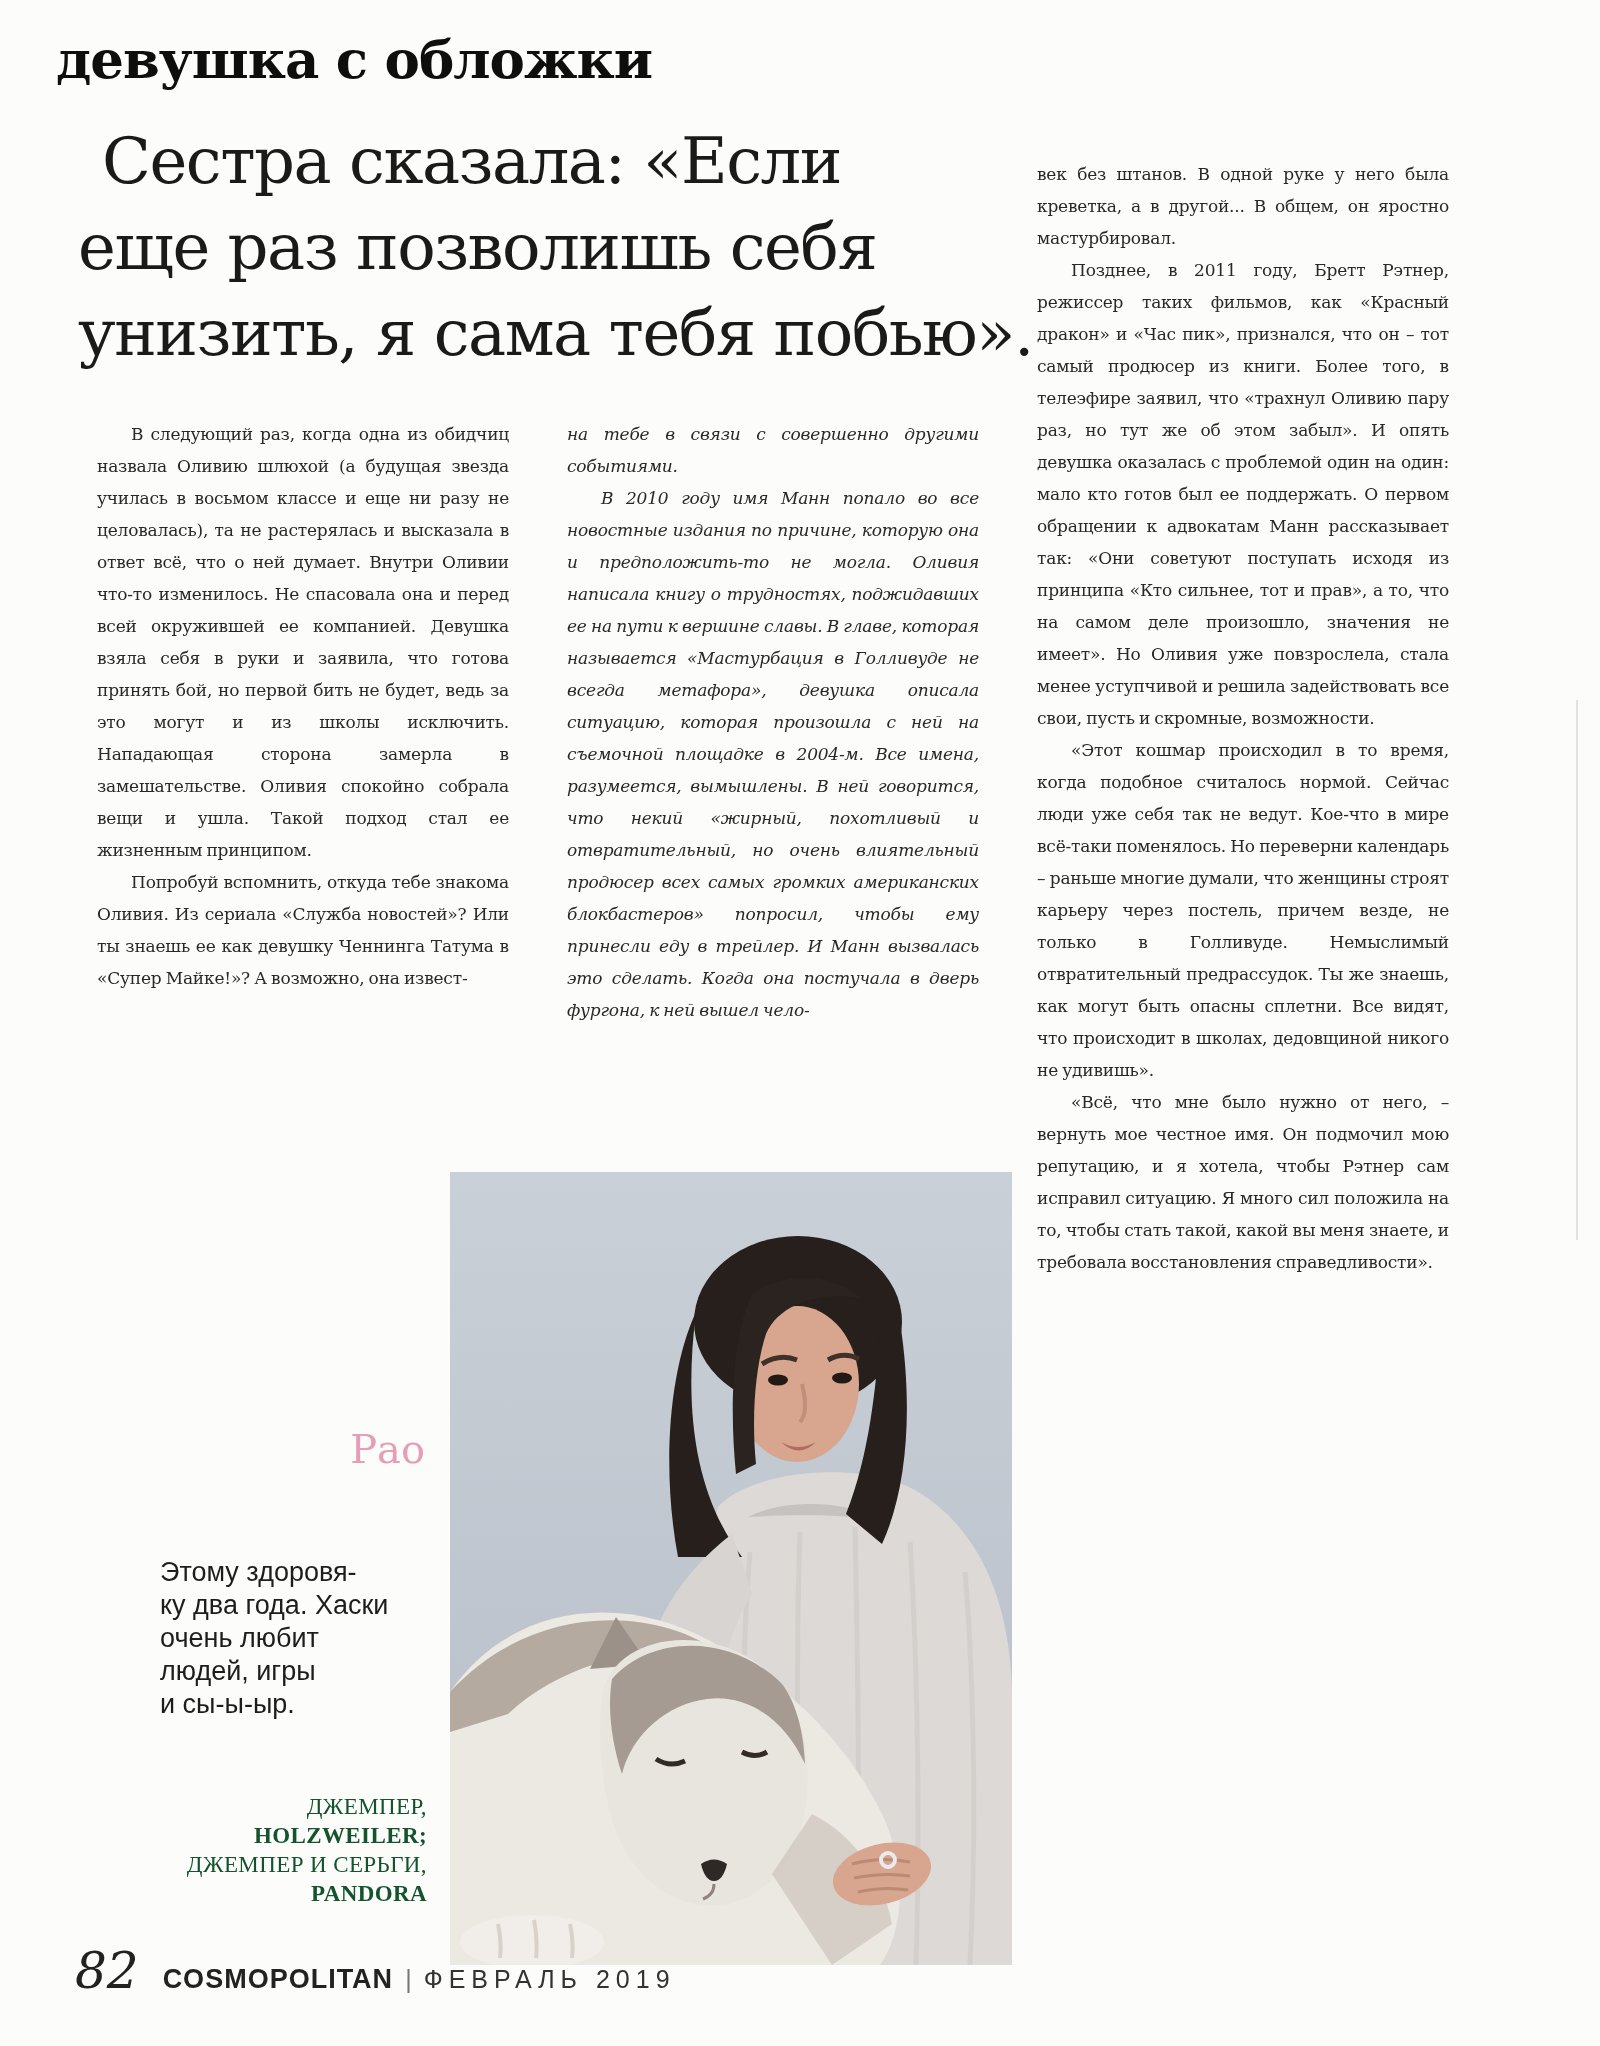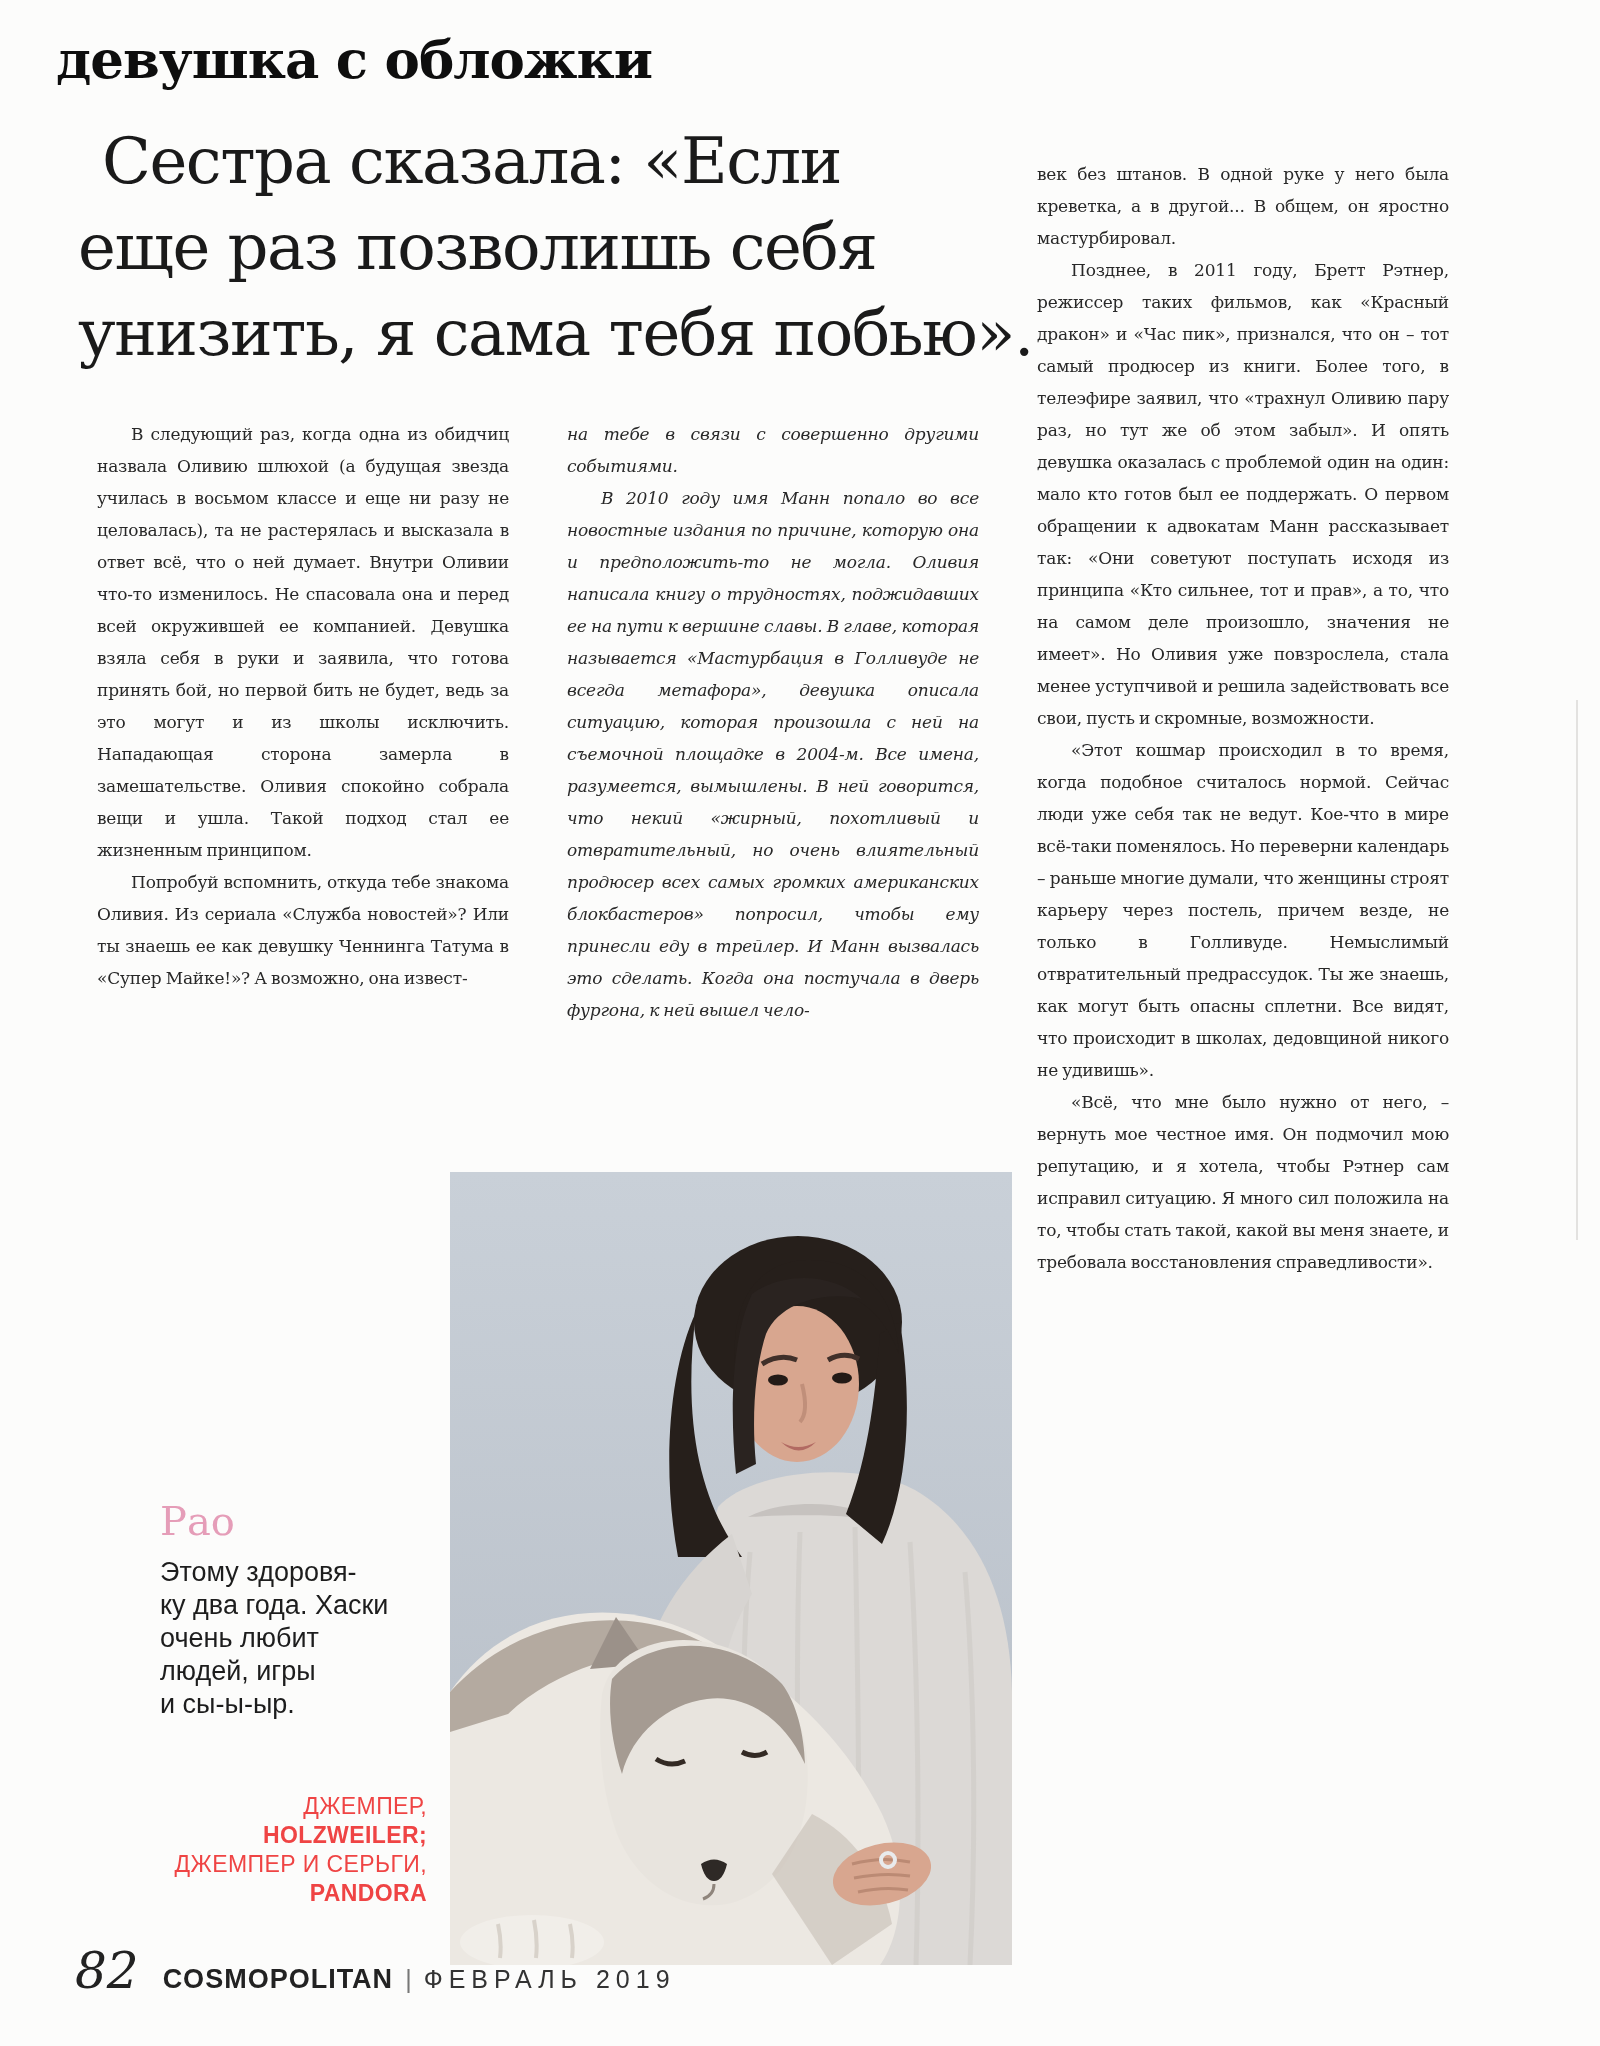--- a/index.html
+++ b/index.html
@@ -30,34 +30,35 @@
   .col p.cont{text-indent:0;}
   #col1{left:97px;top:418px;height:742px;}
   #col2{left:567px;top:418px;height:742px;font-style:italic;}
   #col3{left:1037px;top:158px;height:1760px;}
   .photo{
     position:absolute;left:450px;top:1172px;width:562px;height:793px;
     background:#c3cad3;
   }
   .photo svg{display:block;width:100%;height:100%;}
   .caption-kicker{
-    position:absolute;left:160px;top:1498px;width:265px;
+    position:absolute;left:160px;top:1426px;width:265px;
+    text-align:right;
     font-family:"DejaVu Serif", serif;font-size:40px;color:#e59db8;
   }
   .caption-text{
     position:absolute;left:160px;top:1556px;width:265px;
     text-align:left;white-space:pre-line;
     font-family:"Liberation Sans", sans-serif;
     font-size:27px;line-height:33px;color:#1d1d1d;
   }
   .credits{
     position:absolute;left:155px;top:1792px;width:272px;
     text-align:right;
-    font-family:Liberation Sans, sans-serif;
-    font-size:23px;line-height:29px;letter-spacing:0.4px;color:#ef4444;
+    font-family:Liberation Serif, serif;
+    font-size:23px;line-height:29px;letter-spacing:0.4px;color:#14532d;
   }
   .credits .bold{font-weight:bold;}
   .footer{
     position:absolute;left:75px;top:1942px;height:58px;
     display:flex;align-items:baseline;
   }
   .footer .pagenum{
     font-family:"DejaVu Serif", serif;font-style:italic;
     font-size:50px;color:#222;
   }

